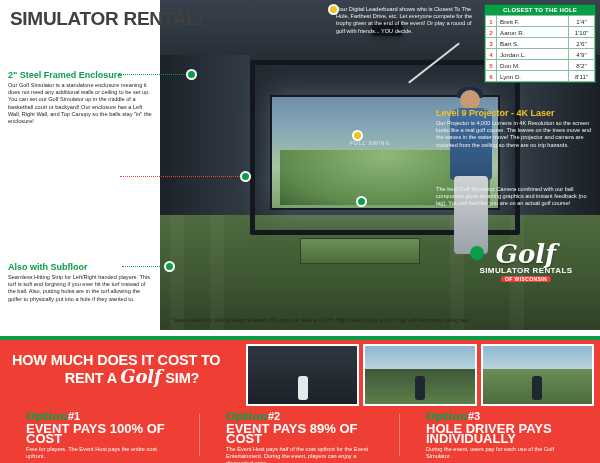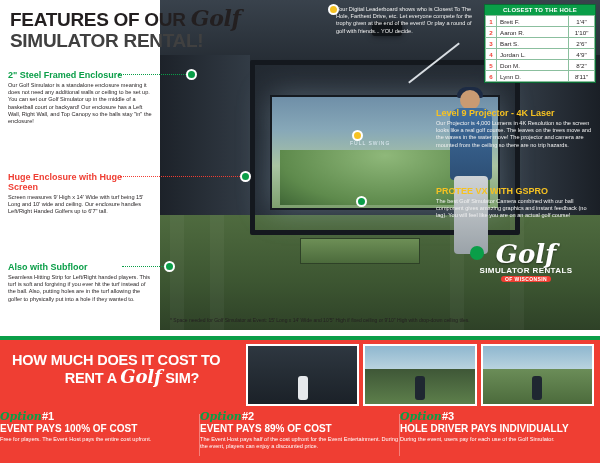--- a/index.html
+++ b/index.html
@@ -268,28 +268,28 @@
   .bphoto .fig.dark { background: #1f2731; }
   .bphoto .skyband {
     position: absolute; left: 0; top: 0; width: 100%; height: 40%;
     background: linear-gradient(180deg,#8fb7cf,#b9d3df);
   }
 
   .options {
     position: absolute; left: 0; top: 70px; width: 600px; height: 53px;
     display: flex;
   }
-  .option { flex: 1; padding: 0 0; color: #ffffff; position: relative; }
+  .option { flex: 1; padding: 0 26px; color: #ffffff; position: relative; }
   .option .opt-tag {
     font-family: "DejaVu Serif", serif; font-style: italic;
     font-size: 11px; color: #0a9e48; font-weight: bold; line-height: 12px;
   }
   .option .opt-num { color: #ffffff; font-style: normal; font-family: "Liberation Sans", sans-serif; font-weight: bold; font-size: 11px; }
   .option .opt-title {
-    font-size: 10px; font-weight: bold; line-height: 10px; margin-top: 1px;
+    font-size: 13px; font-weight: bold; line-height: 10px; margin-top: 1px;
   }
   .option .opt-body {
     font-size: 5.6px; line-height: 7.2px; margin-top: 2px;
   }
   .option .divider {
     position: absolute; right: 0; top: 4px; width: 1px; height: 42px;
     background: rgba(255,255,255,.35);
   }
   .green-strip {
     position: absolute; left: 0; top: 336px; width: 600px; height: 4px;
@@ -321,63 +321,54 @@
       <div class="cap"></div>
       <div class="head"></div>
       <div class="body"></div>
       <div class="legs"></div>
     </div>
   </div>
 
   <div class="left-col"></div>
 
   <div class="headline">
-    <div class="l1">
-      <span>FEATURES OF OUR</span>
-      <span class="script">Golf</span>
-    </div>
     <div class="l2">SIMULATOR RENTAL!</div>
   </div>
 
   <div class="dots" style="left:118px; top:74px; width:68px;"></div>
   <div class="dot-node" style="left:186px; top:69px;"></div>
   <div class="dots red" style="left:120px; top:176px; width:120px;"></div>
   <div class="dot-node" style="left:240px; top:171px;"></div>
   <div class="dots" style="left:122px; top:266px; width:42px;"></div>
   <div class="dot-node" style="left:164px; top:261px;"></div>
   <div class="dot-node yellow" style="left:328px; top:4px;"></div>
   <div class="dot-node yellow" style="left:352px; top:130px;"></div>
   <div class="dot-node" style="left:356px; top:196px;"></div>
 
   <div class="callout c-steel">
     <div class="c-title">2" Steel Framed Enclosure</div>
     <div class="c-body">Our Golf Simulator is a standalone enclosure meaning it does not need any additional walls or ceiling to be set up. You can set our Golf Simulator up in the middle of a basketball court or backyard! Our enclosure has a Left Wall, Right Wall, and Top Canopy so the balls stay "in" the enclosure!</div>
   </div>
 
-  <div class="callout c-huge">
-    <div class="c-title">Huge Enclosure with Huge Screen</div>
-    <div class="c-body">Screen measures 9' High x 14' Wide with turf being 15' Long and 10' wide and ceiling. Our enclosure handles Left/Right Handed Golfers up to 6'7" tall.</div>
-  </div>
 
   <div class="callout c-turf">
     <div class="c-title">Also with Subfloor</div>
     <div class="c-body">Seamless Hitting Strip for Left/Right handed players. This turf is soft and forgiving if you ever hit the turf instead of the ball. Also, putting holes are in the turf allowing the golfer to physically put into a hole if they wanted to.</div>
   </div>
 
   <div class="callout c-leader on-dark">
     <div class="c-body">Your Digital Leaderboard shows who is Closest To The Hole, Farthest Drive, etc. Let everyone compete for the trophy given at the end of the event! Or play a round of golf with friends... YOU decide.</div>
   </div>
 
   <div class="callout c-proj on-dark">
     <div class="c-title">Level 9 Projector - 4K Laser</div>
     <div class="c-body">Our Projector is 4,000 Lumens in 4K Resolution so the screen looks like a real golf course. The leaves on the trees move and the waves in the water move! The projector and camera are mounted from the ceiling so there are no trip hazards.</div>
   </div>
 
   <div class="callout c-protee on-dark">
-    <div class="c-title">PROTEE VX WITH GSPRO</div>
     <div class="c-body">The best Golf Simulator Camera combined with our ball component gives amazing graphics and instant feedback (no lag). You will feel like you are on an actual golf course!</div>
   </div>
 
   <div class="leaderboard">
     <div class="lb-head">CLOSEST TO THE HOLE</div>
     <table>
       <tbody>
         <tr>
           <td class="rank">1</td>
           <td>Brett F.</td>

